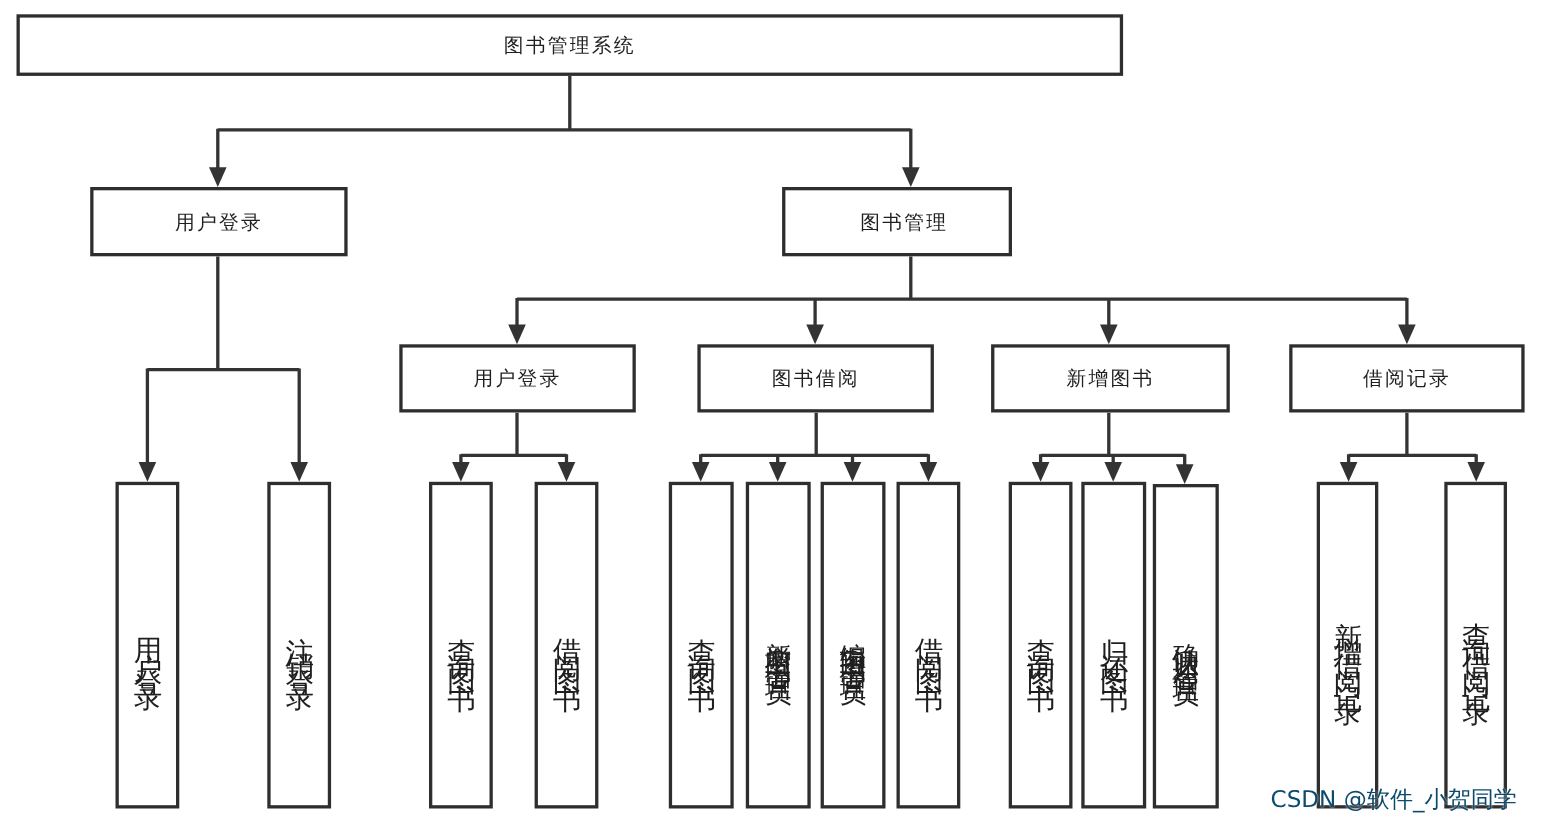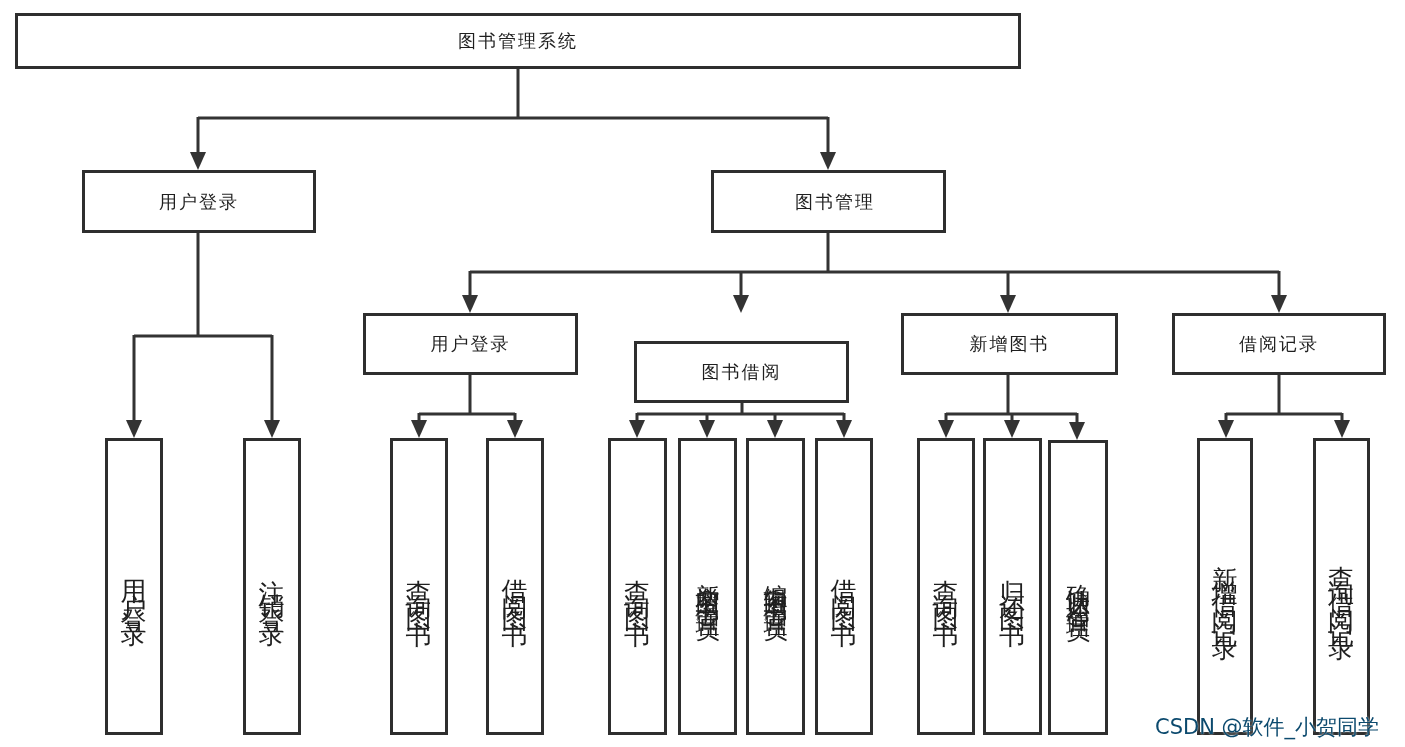--- a/index.html
+++ b/index.html
@@ -88,28 +88,28 @@
     </g>
   </svg>
 
   <div class="node h-node" style="left:15px; top:13px; width:1006px; height:56px;">
     <span>图书管理系统</span>
   </div>
 
   <div class="node h-node" style="left:82px; top:170px; width:234px; height:63px;">
     <span>用户登录</span>
   </div>
-  <div class="node h-node" style="left:711px; top:170px; width:235px; height:63px;padding-left:13px;">
+  <div class="node h-node" style="left:711px; top:170px; width:209px; height:63px;padding-left:13px;">
     <span>图书管理</span>
   </div>
 
   <div class="node h-node" style="left:363px; top:313px; width:215px; height:62px;">
     <span>用户登录</span>
   </div>
-  <div class="node h-node" style="left:634px; top:313px; width:215px; height:62px;margin-top:28px;">
+  <div class="node h-node" style="left:634px; top:313px; width:215px; height:62px;">
     <span>图书借阅</span>
   </div>
   <div class="node h-node" style="left:901px; top:313px; width:217px; height:62px;">
     <span>新增图书</span>
   </div>
   <div class="node h-node" style="left:1172px; top:313px; width:214px; height:62px;text-align:center;">
     <span>借阅记录</span>
   </div>
 
   <div class="node v-node" style="left:105px; top:438px; width:58px; height:297px;">

